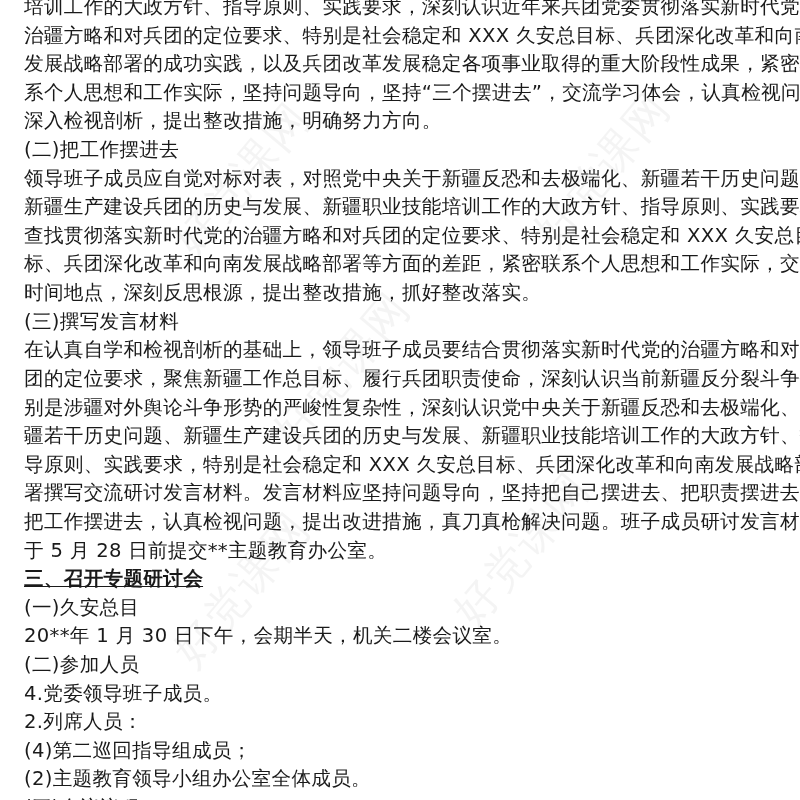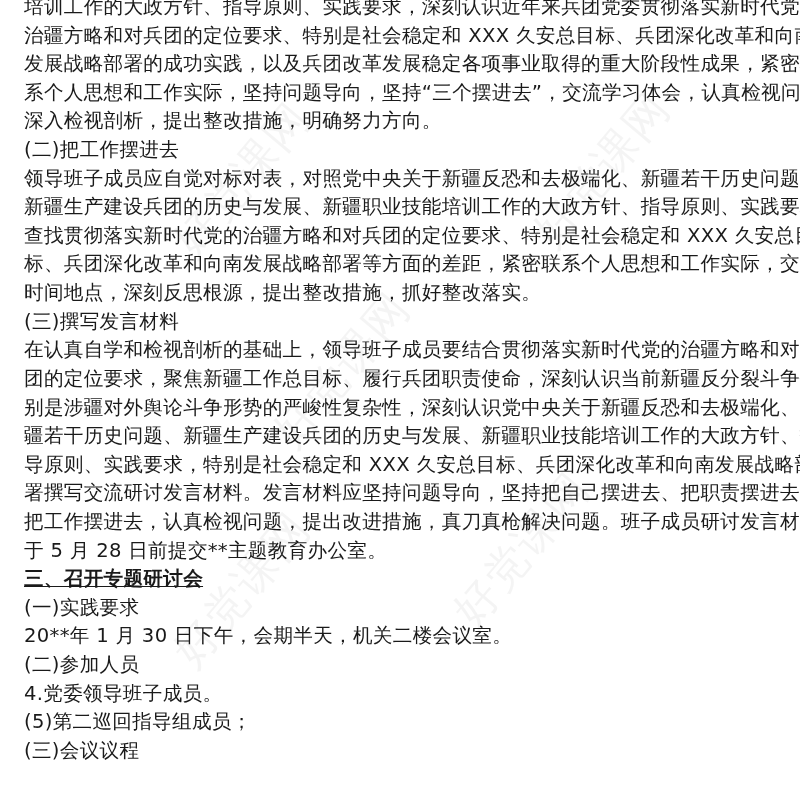--- a/index.html
+++ b/index.html
@@ -69,25 +69,27 @@
   <span class="line">(三)撰写发言材料</span>
   <span class="line">在认真自学和检视剖析的基础上，领导班子成员要结合贯彻落实新时代党的治疆方略和对兵</span>
   <span class="line">团的定位要求，聚焦新疆工作总目标、履行兵团职责使命，深刻认识当前新疆反分裂斗争特</span>
   <span class="line">别是涉疆对外舆论斗争形势的严峻性复杂性，深刻认识党中央关于新疆反恐和去极端化、新</span>
   <span class="line">疆若干历史问题、新疆生产建设兵团的历史与发展、新疆职业技能培训工作的大政方针、指</span>
   <span class="line">导原则、实践要求，特别是社会稳定和 XXX 久安总目标、兵团深化改革和向南发展战略部</span>
   <span class="line">署撰写交流研讨发言材料。发言材料应坚持问题导向，坚持把自己摆进去、把职责摆进去、</span>
   <span class="line">把工作摆进去，认真检视问题，提出改进措施，真刀真枪解决问题。班子成员研讨发言材料</span>
   <span class="line">于 5 月 28 日前提交**主题教育办公室。</span>
   <span class="line heading-bold">三、召开专题研讨会</span>
-  <span class="line">(一)实践要求</span>
+  <span class="line">(一)久安总目</span>
   <span class="line">20**年 1 月 30 日下午，会期半天，机关二楼会议室。</span>
   <span class="line">(二)参加人员</span>
   <span class="line">4.党委领导班子成员。</span>
-  <span class="line">(5)第二巡回指导组成员；</span>
+  <span class="line">2.列席人员：</span>
+  <span class="line">(4)第二巡回指导组成员；</span>
+  <span class="line">(2)主题教育领导小组办公室全体成员。</span>
   <span class="line">(三)会议议程</span>
 </div>
 
 <div class="watermark-layer">
   <span class="watermark" style="left:150px; top:150px;">好党课网</span>
   <span class="watermark" style="left:510px; top:140px;">好党课网</span>
   <span class="watermark" style="left:250px; top:340px;">好党课网</span>
   <span class="watermark" style="left:150px; top:560px;">好党课网</span>
   <span class="watermark" style="left:430px; top:520px;">好党课网</span>
 </div>

